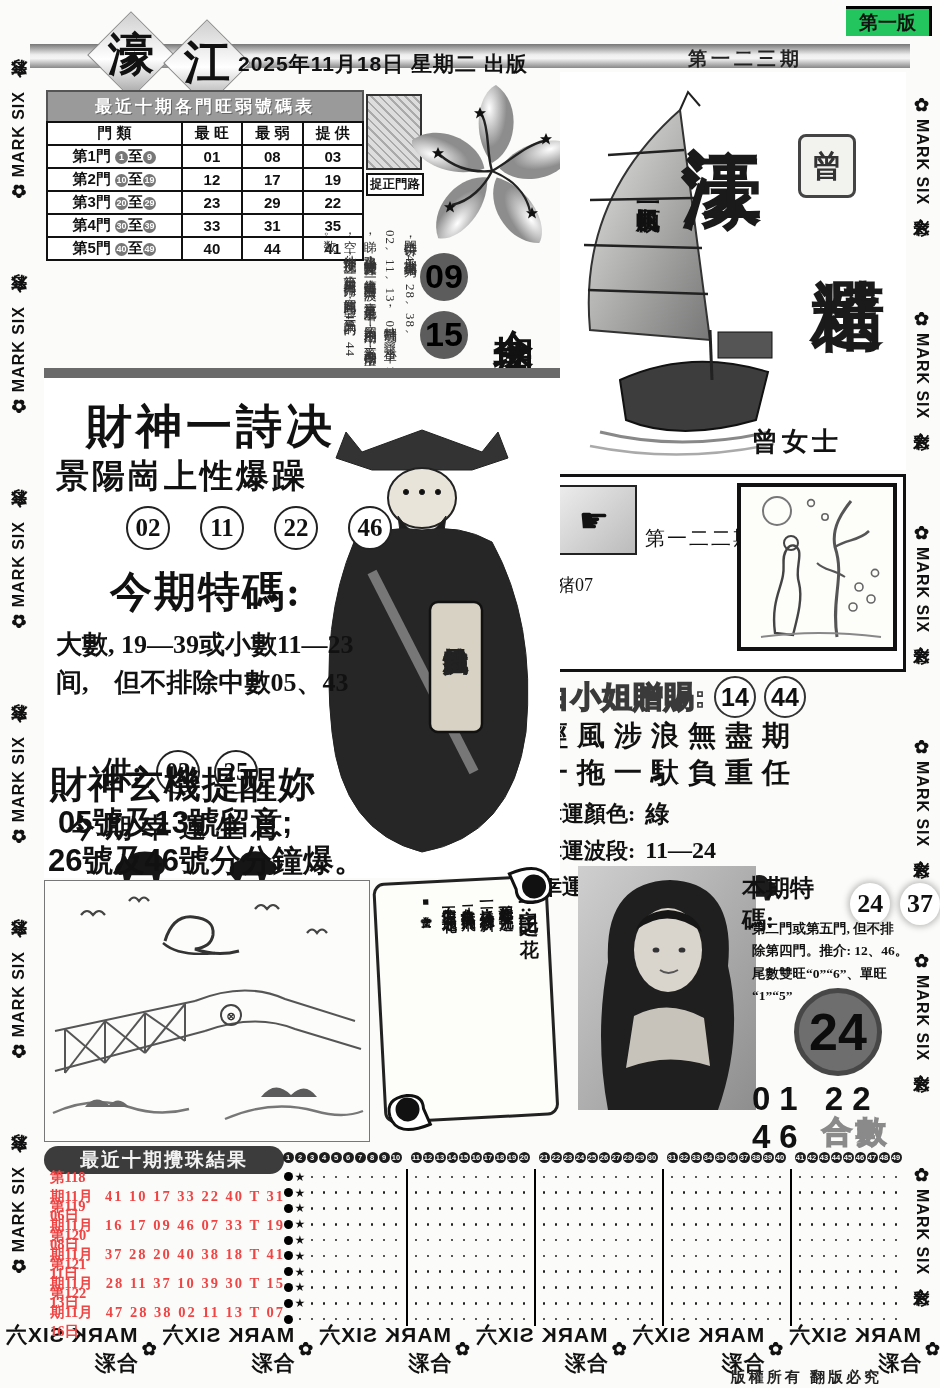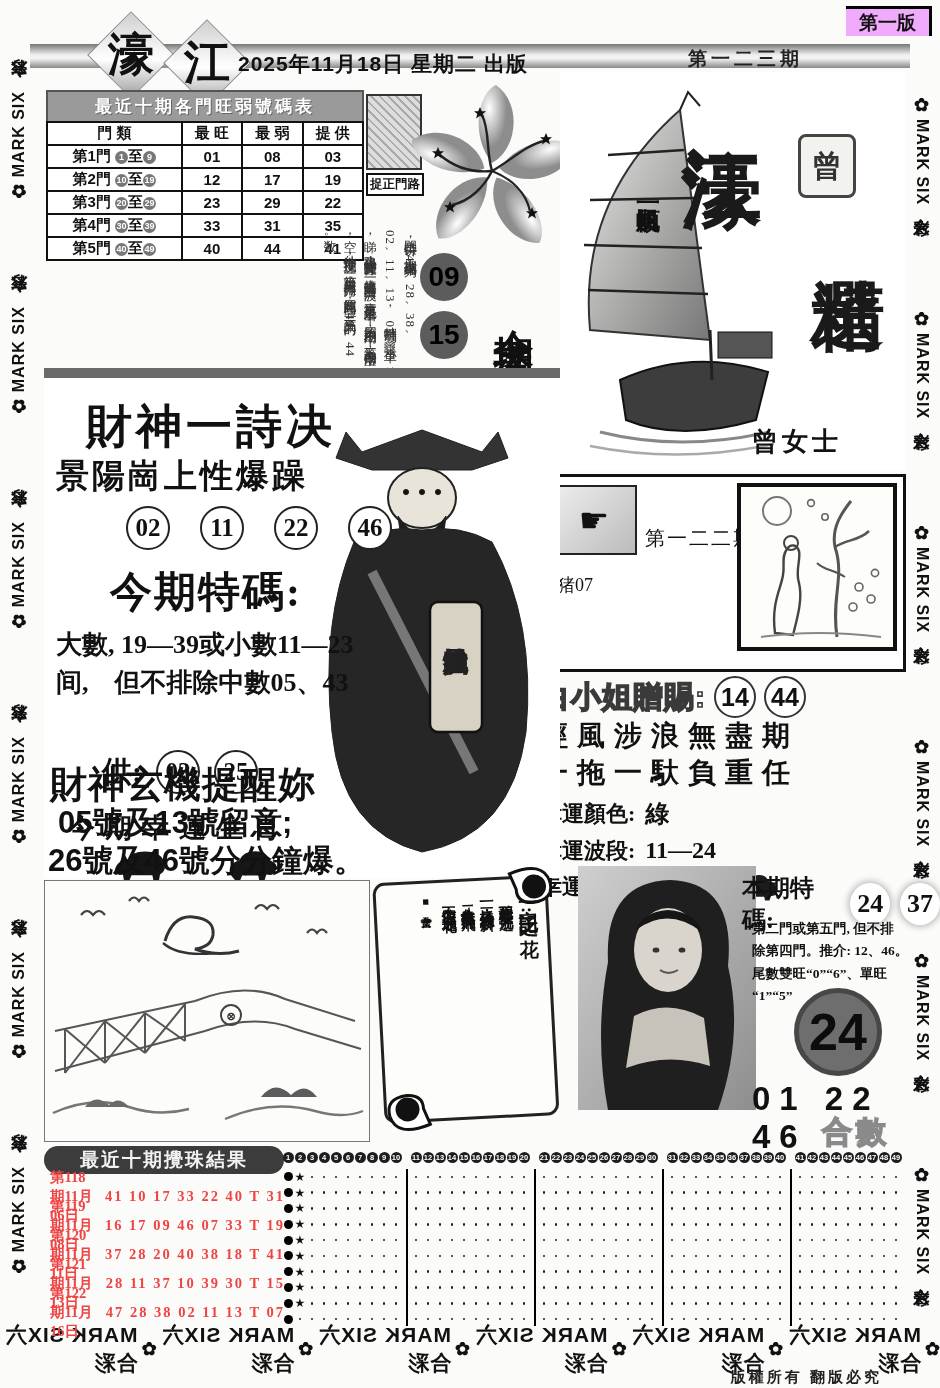--- a/index.html
+++ b/index.html
@@ -18,21 +18,21 @@
   .b-left .unit,.b-right .unit{writing-mode:vertical-rl;}
   .btxt{font-size:16px;letter-spacing:1px;font-weight:900;}
   .b-bottom .btxt{font-size:21px;}
   .flower-glyph{font-size:18px;line-height:1;}
   .copyright{right:58px;top:1368px;font-size:15px;font-weight:bold;color:#222;letter-spacing:3px;}
 
   
   .topbar{left:30px;top:44px;width:880px;height:24px;
           background:linear-gradient(180deg,#777 0%,#eee 45%,#f5f5f5 60%,#888 100%);}
   .edition-box{left:846px;top:6px;width:86px;height:30px;border-top:3px solid #000;border-right:3px solid #000;
-               display:flex;align-items:center;justify-content:center;font-size:19px;font-weight:900;background:#f0abfc;}
+               display:flex;align-items:center;justify-content:center;font-size:19px;font-weight:900;background:#22c55e;}
   .issue-bar{left:688px;top:46px;font-size:19px;font-weight:900;letter-spacing:4px;color:#222;}
   .masthead{left:92px;top:14px;width:190px;height:86px;}
   .diamond{position:absolute;width:62px;height:62px;transform:rotate(45deg);
            background:linear-gradient(135deg,#cfcfcf,#ffffff 55%,#9e9e9e);border:1px solid #8a8a8a;
            display:flex;align-items:center;justify-content:center;}
   .diamond span{transform:rotate(-45deg);font-family:"Liberation Serif",serif;font-weight:900;font-size:46px;}
   .d1{left:8px;top:10px;} .d2{left:84px;top:18px;}
   .dateline{left:238px;top:50px;font-size:21px;font-weight:900;letter-spacing:1px;}
 
   
@@ -50,21 +50,21 @@
   .stamp-img{width:56px;height:76px;border:2px solid #333;background:
       repeating-linear-gradient(45deg,#ddd 0 4px,#aaa 4px 6px);}
   .stamp1-label{border:2px solid #111;background:#fff;font-size:12.5px;font-weight:900;text-align:center;
                 margin-top:3px;padding:1px 0;}
   .article{left:58px;top:230px;width:362px;height:138px;writing-mode:vertical-rl;
            font-family:"Liberation Serif",serif;font-size:13px;color:#333;line-height:1.55;letter-spacing:1px;}
   .flower-svg{left:412px;top:76px;}
   .pick{left:420px;top:238px;width:150px;height:135px;display:flex;align-items:center;}
   .pick-balls{display:flex;flex-direction:column;gap:10px;}
   .ball-dark{width:48px;height:48px;border-radius:50%;background:#5c5c5c;color:#000;font-weight:900;
-             font-size:28px;display:flex;align-items:center;justify-content:center;}
+             font-size:34px;display:flex;align-items:center;justify-content:center;}
   .pick-label{writing-mode:vertical-rl;font-family:"Liberation Serif",serif;font-size:40px;font-weight:900;
               margin-left:18px;letter-spacing:6px;}
 
   
   .selectblk{left:560px;top:72px;width:346px;height:398px;background:#fff;}
   .title-v{position:absolute;writing-mode:vertical-rl;font-family:"Liberation Serif",serif;font-weight:900;color:#1a1a1a;}
   .t1{left:108px;top:12px;font-size:80px;}
   .t2{left:238px;top:148px;font-size:74px;}
   .seal{position:absolute;left:238px;top:62px;width:58px;height:64px;border:3px solid #444;border-radius:8px;
         display:flex;align-items:center;justify-content:center;font-family:"Liberation Serif",serif;

